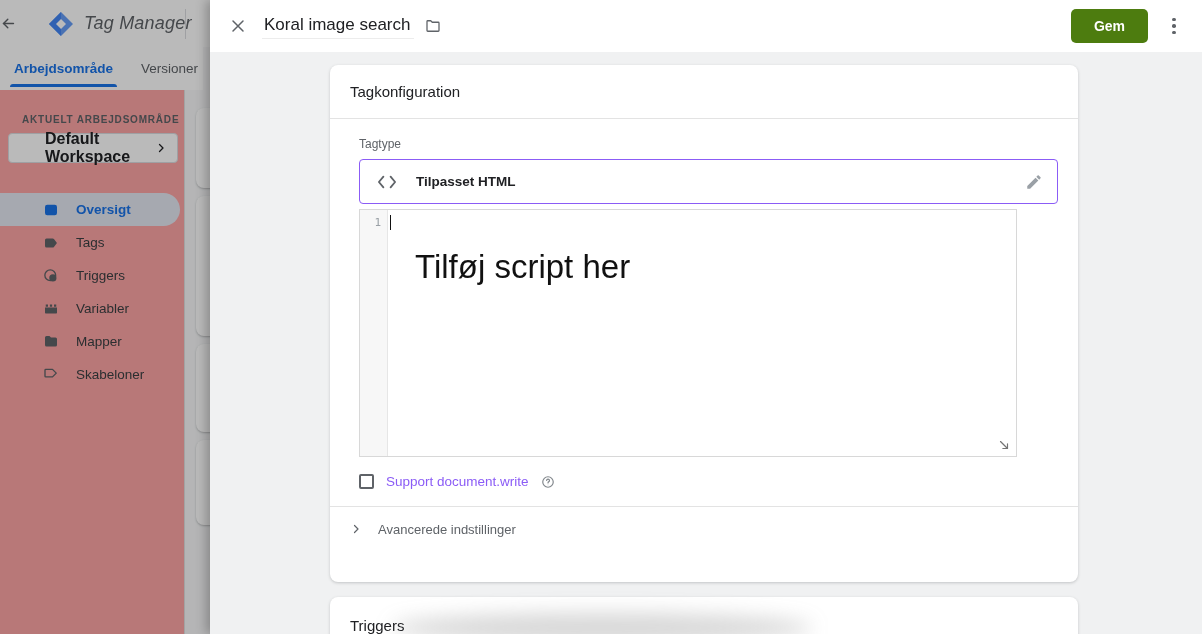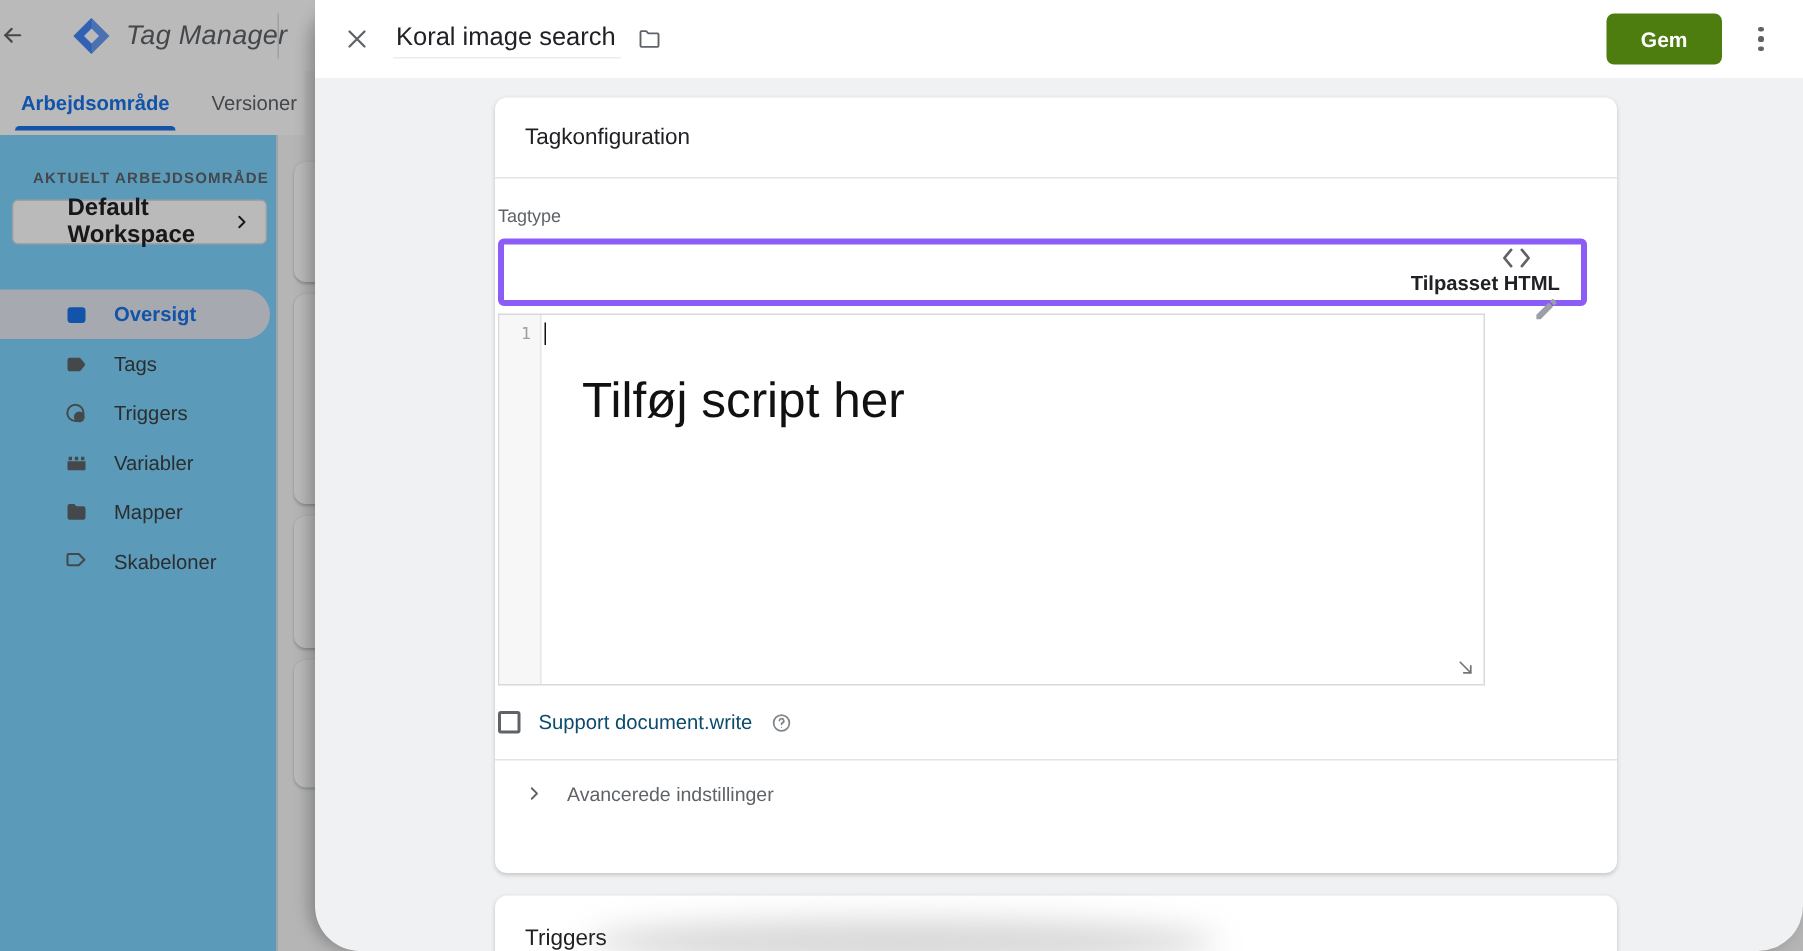--- a/index.html
+++ b/index.html
@@ -16,21 +16,21 @@
   .header-divider { position:absolute; left:185px; top:9px; width:1px; height:30px; background:#dadce0; }
 
   .tabs-row { position:absolute; left:0; top:47px; width:203px; height:43px; background:#fff;
               display:flex; align-items:center; }
   .tab { font-size:13.5px; padding:0 14px; height:100%; display:flex; align-items:center; position:relative; cursor:pointer; }
   .tab.active { color:#1a73e8; font-weight:bold; }
   .tab.inactive { color:#5f6368; }
   .tab.active::after { content:""; position:absolute; left:10px; right:10px; bottom:3px; height:3px;
                        background:#1a73e8; border-radius:3px 3px 0 0; }
 
-  .sidebar { position:absolute; left:0; top:90px; width:185px; bottom:0; background:#7dd3fc;
+  .sidebar { position:absolute; left:0; top:90px; width:185px; bottom:0; background:#fca5a5;
              border-right:1px solid #e0e0e0; }
   .sb-section-label { font-size:10px; letter-spacing:.8px; color:#5f6368; font-weight:bold;
                       padding:24px 0 8px 22px; }
   .workspace-box { margin:0 6px 0 8px; height:30px; background:#fff; border:1px solid #dadce0;
                    border-radius:4px; display:flex; align-items:center; padding:0 10px 0 12px;
                    cursor:pointer; }
   .workspace-box .ws-name { font-size:16px; font-weight:bold; color:#202124; flex:1;margin-left:24px; }
   .sb-items { margin-top:30px; }
   .sb-item { height:33px; display:flex; align-items:center; padding-left:42px; cursor:pointer;
              color:#3c4043; }
@@ -41,43 +41,43 @@
   .sb-item.active .sb-label { font-weight:bold; }
 
   .bg-card { position:absolute; left:196px; width:80px; background:#fff; border-radius:8px;
              box-shadow:0 1px 2px rgba(60,64,67,.3); }
 
   
   .scrim { position:absolute; inset:0; background:rgba(0,0,0,.27); z-index:5; }
 
   
   .panel { position:absolute; left:210px; top:0; right:0; bottom:0; z-index:10; background:#f0f1f2;
-           box-shadow:-4px 0 10px rgba(0,0,0,.25);border-radius:30px; }
+           box-shadow:-4px 0 10px rgba(0,0,0,.25); }
   .panel-header { height:52px; background:#fff; display:flex; align-items:center; padding:0 16px 0 18px; }
   .close-x { width:20px; height:20px; color:#5f6368; cursor:pointer; margin-right:14px; }
   .tag-name { font-size:17px; color:#202124; border-bottom:1px solid #ececec; padding:2px 4px 3px 2px;
               cursor:text; }
   .folder-ic { width:18px; height:18px; color:#5f6368; margin-left:10px; cursor:pointer; }
   .spacer { flex:1; }
   .save-btn { background:#4d7c0f; color:#fff; font-size:14px; font-weight:bold; border:none;
               border-radius:5px; padding:9px 23px; cursor:pointer; font-family:inherit; }
   .kebab { width:24px; height:24px; margin-left:14px; display:flex; flex-direction:column;
            align-items:center; justify-content:center; gap:3px; cursor:pointer; }
   .kebab i { width:3.5px; height:3.5px; border-radius:50%; background:#5f6368; }
 
   .panel-body { position:absolute; top:52px; left:0; right:0; bottom:0; overflow:hidden; }
   .card { position:absolute; left:120px; width:748px; background:#fff; border-radius:8px;
           box-shadow:0 1px 3px rgba(60,64,67,.25); }
   .card.config { top:13px; height:517px; }
   .card-header { height:54px; display:flex; align-items:center; padding:0 20px;
                  border-bottom:1px solid #e3e3e3; font-size:15px; color:#202124; }
-  .card-section { padding:10px 20px 0 2px; }
+  .card-section { padding:10px 20px 0 29px; }
   .field-label { font-size:12px; color:#5f6368; margin-top:8px; }
-  .tagtype-box { margin-top:8px; height:45px; border:4px solid #8b5cf6; border-radius:4px;
-                 display:flex; align-items:flex-end; padding:0 14px 0 16px; cursor:pointer;flex-direction:column; }
+  .tagtype-box { margin-top:8px; height:45px; border:1px solid #8b5cf6; border-radius:4px;
+                 display:flex; align-items:center; padding:0 14px 0 16px; cursor:pointer; }
   .code-ic { width:22px; height:18px; color:#5f6368; margin-right:18px; }
   .tagtype-texts { flex:1; }
   .tagtype-name { font-size:13.5px; font-weight:bold; color:#202124; line-height:16px; }
   .tagtype-desc { font-size:12px; color:#80868b; line-height:14px; }
   .pencil-ic { width:18px; height:18px; color:#9aa0a6; cursor:pointer; }
 
   .html-row { margin-top:21px; display:flex; align-items:center; gap:7px; }
   .html-label { font-size:12px; font-weight:bold; color:#5878cc; letter-spacing:.3px; }
   .help-ic { width:14px; height:14px; color:#80868b; cursor:pointer; }
 
@@ -85,21 +85,21 @@
             background:#fff; position:relative; }
   .gutter { width:28px; background:#f7f7f7; border-right:1px solid #e6e6e6; font-family:"DejaVu Sans Mono", monospace;
             font-size:11px; color:#9aa0a6; text-align:right; padding:6px 6px 0 0; }
   .code-area { position:relative; flex:1; cursor:text; }
   .caret { position:absolute; left:2px; top:5px; width:1px; height:15px; background:#111; }
   .hint-text { position:absolute; left:27px; top:38px; font-size:33px; color:#111; white-space:nowrap; }
   .resize-ic { position:absolute; right:5px; bottom:4px; width:14px; height:14px; color:#757575; cursor:nwse-resize; }
 
   .checkbox-row { margin-top:17px; display:flex; align-items:center; gap:12px; }
   .checkbox { width:15px; height:15px; border:2px solid #5f6368; border-radius:2px; cursor:pointer; }
-  .checkbox-label { font-size:13.5px; color:#0c4a6e; }
+  .checkbox-label { font-size:13.5px; color:#8b5cf6; }
 
   .adv-divider { margin-top:17px; border-top:1px solid #e3e3e3; }
   .adv-row { height:44px; display:flex; align-items:center; padding:0 20px; gap:16px; cursor:pointer; }
   .chev-ic { width:12px; height:12px; color:#5f6368; }
   .adv-label { font-size:13px; color:#5f6368; }
 
   .card.triggers { top:545px; height:120px; }
   .triggers-title { padding:20px 0 0 20px; font-size:15px; color:#202124; }
   .blur-blob { position:absolute; left:62px; top:16px; width:420px; height:30px; border-radius:50%;
                background:rgba(110,110,110,.28); filter:blur(10px); }

